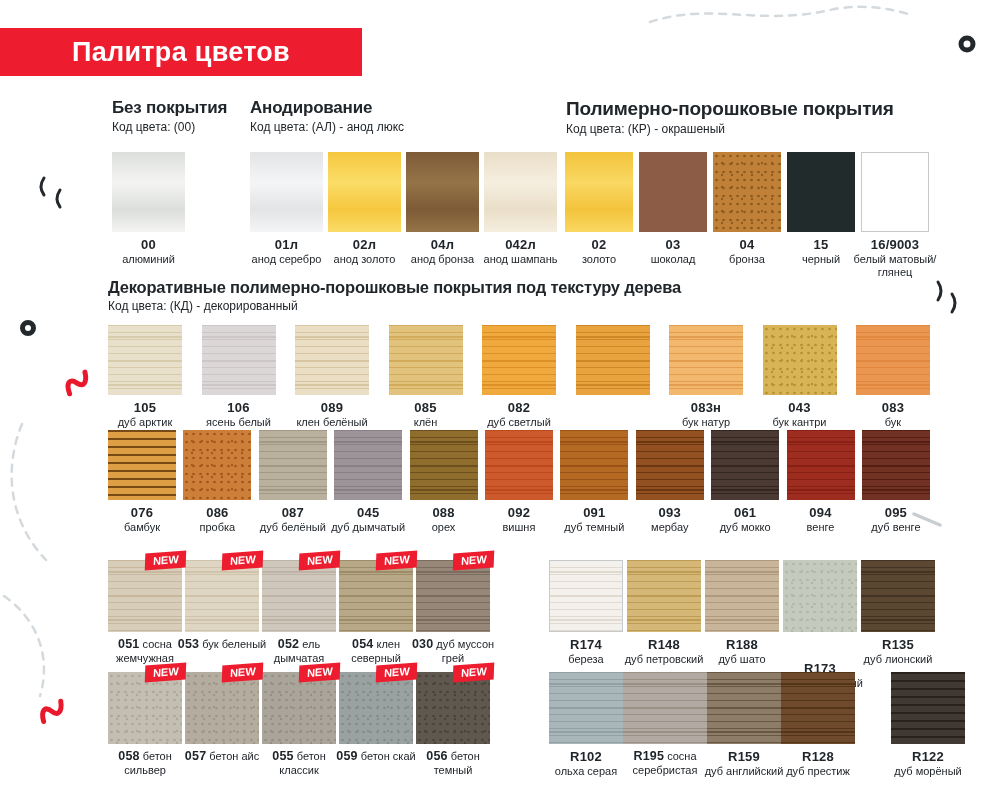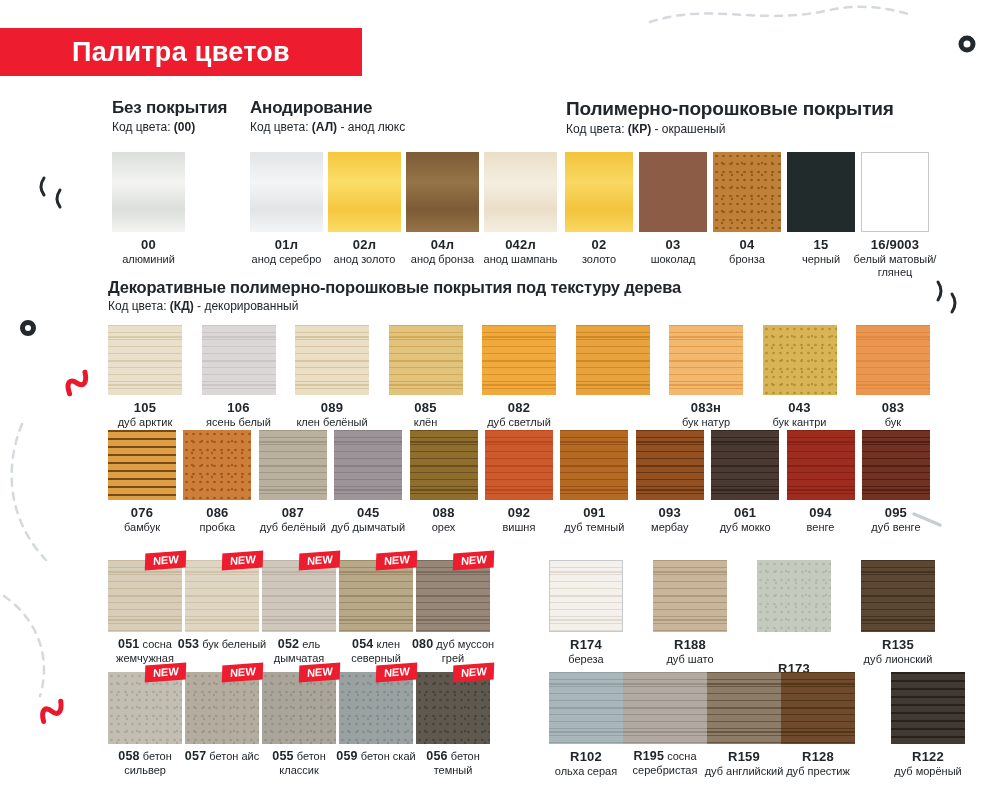--- a/index.html
+++ b/index.html
@@ -14,21 +14,21 @@
     position:absolute;left:0;top:28px;width:362px;height:48px;
     background:#ed1c2e;display:flex;align-items:center;justify-content:center;z-index:2;
   }
   .banner h1{margin:0;color:#fff;font-size:27px;font-weight:700;letter-spacing:.3px}
 
   .sec-head{position:absolute;z-index:2;white-space:nowrap}
   .sec-head h2{margin:0;font-size:17px;font-weight:700;letter-spacing:-.2px}
   .sec-head.big h2{font-size:19px}
   .sec-head.wood h2{font-size:16.5px}
   .sec-sub{font-size:12px;margin-top:2px;color:#21262b}
-  .sec-sub b{font-weight:700}
+  .sec-sub b{font-weight:400}
 
   .group{position:absolute;display:flex;z-index:2}
   .sw-item{display:flex;flex-direction:column;align-items:center;position:relative;flex:0 0 auto}
   .swatch{width:100%;position:relative}
   .swatch.bordered{box-shadow:inset 0 0 0 1px #c6cacc}
   .label{
     text-align:center;margin-top:5px;font-size:11px;line-height:1.22;
     width:calc(100% + 16px);margin-left:-8px;margin-right:-8px;
   }
   .label b{display:block;font-size:13px;font-weight:700;letter-spacing:.2px}
@@ -410,31 +410,39 @@
     </div>
     <div class="label inline">
       <b>054</b><span>клен северный</span>
     </div>
   </div>
     <div class="sw-item" style="width: 74px;">
     <div class="swatch t-wood" style="height: 72px; --c1: #968779; --c2: #7b6c5f;">
       <span class="new-badge">NEW</span>
     </div>
     <div class="label inline">
-      <b>080</b><span>дуб муссон грей</span>
+      <b>030</b><span>дуб муссон грей</span>
     </div>
   </div>
   </div>
 <div class="group" id="g-r3r">
     <div class="sw-item" style="width: 74px;">
     <div class="swatch t-wood bordered" style="height: 72px; --c1: #f4f1ec; --c2: #e1dad0;">
       
     </div>
     <div class="label">
       <b>R174</b><span>береза</span>
+    </div>
+  </div>
+    <div class="sw-item" style="width: 74px;">
+    <div class="swatch t-wood" style="height: 72px; --c1: #d5b878; --c2: #bd9c54;">
+      
+    </div>
+    <div class="label">
+      <b>R148</b><span>дуб петровский</span>
     </div>
   </div>
     <div class="sw-item" style="width: 74px;">
     <div class="swatch t-wood" style="height: 72px; --c1: #c9b59a; --c2: #b09a7d;">
       
     </div>
     <div class="label">
       <b>R188</b><span>дуб шато</span>
     </div>
   </div>

